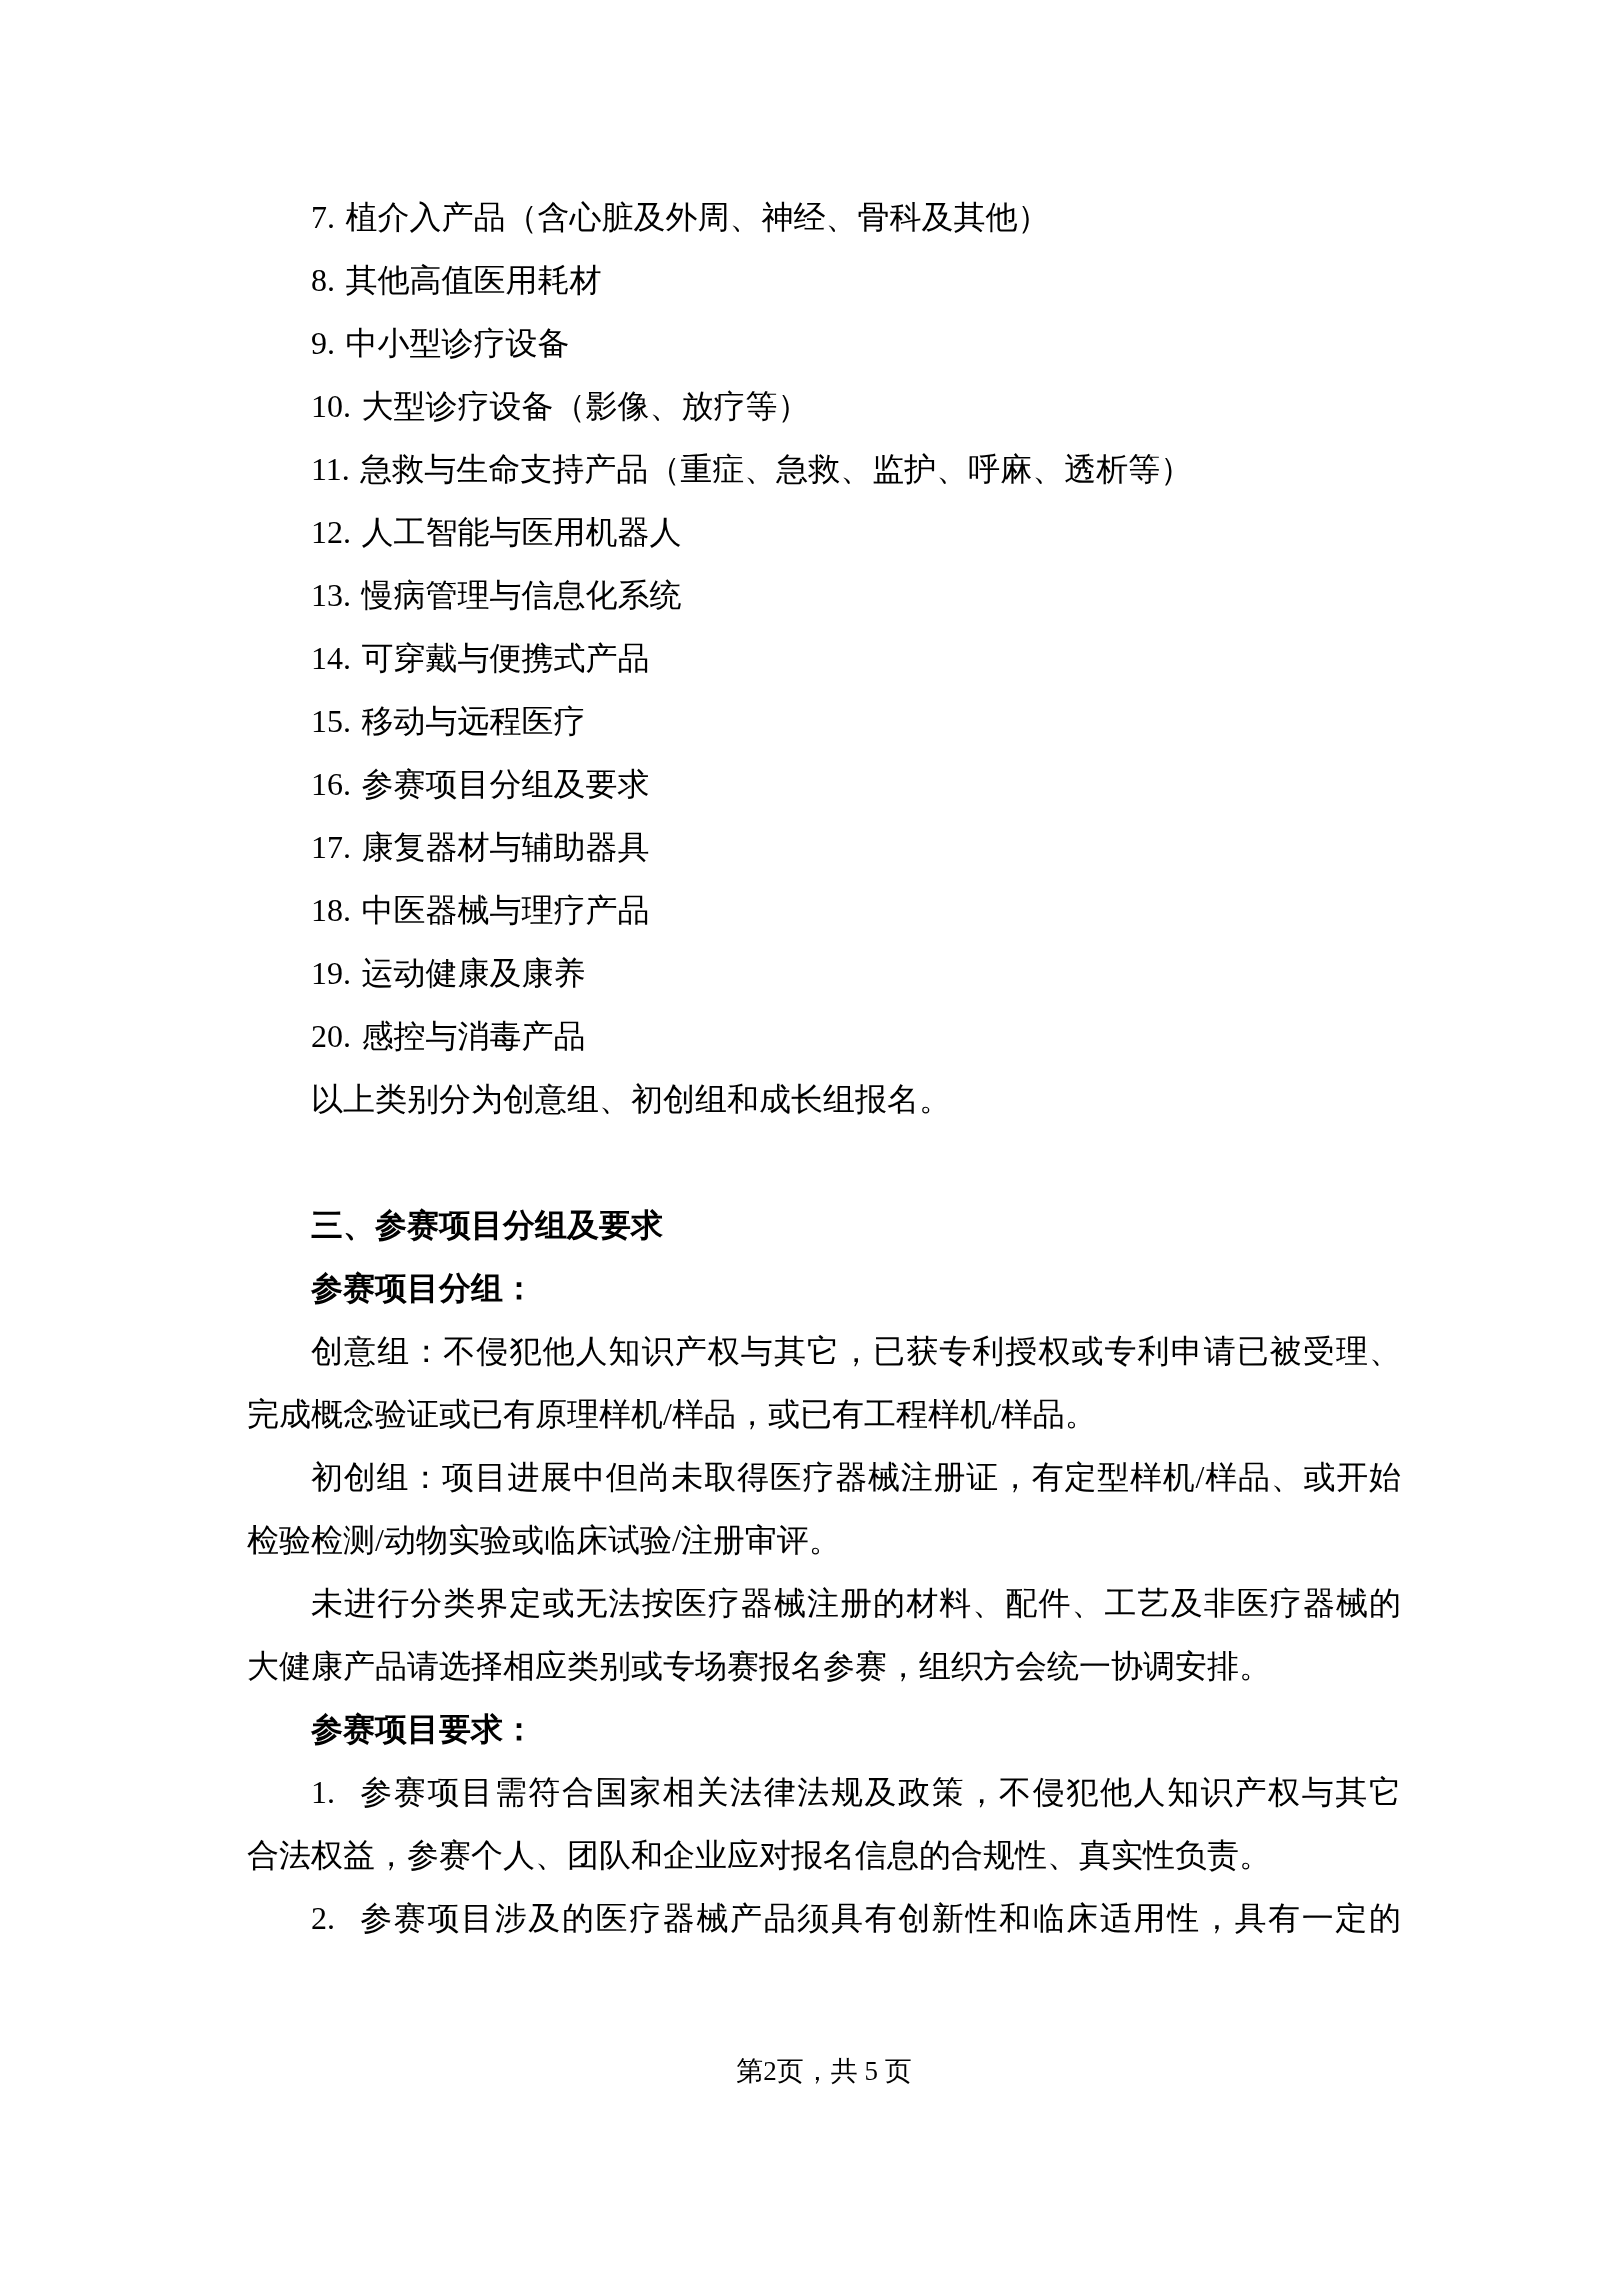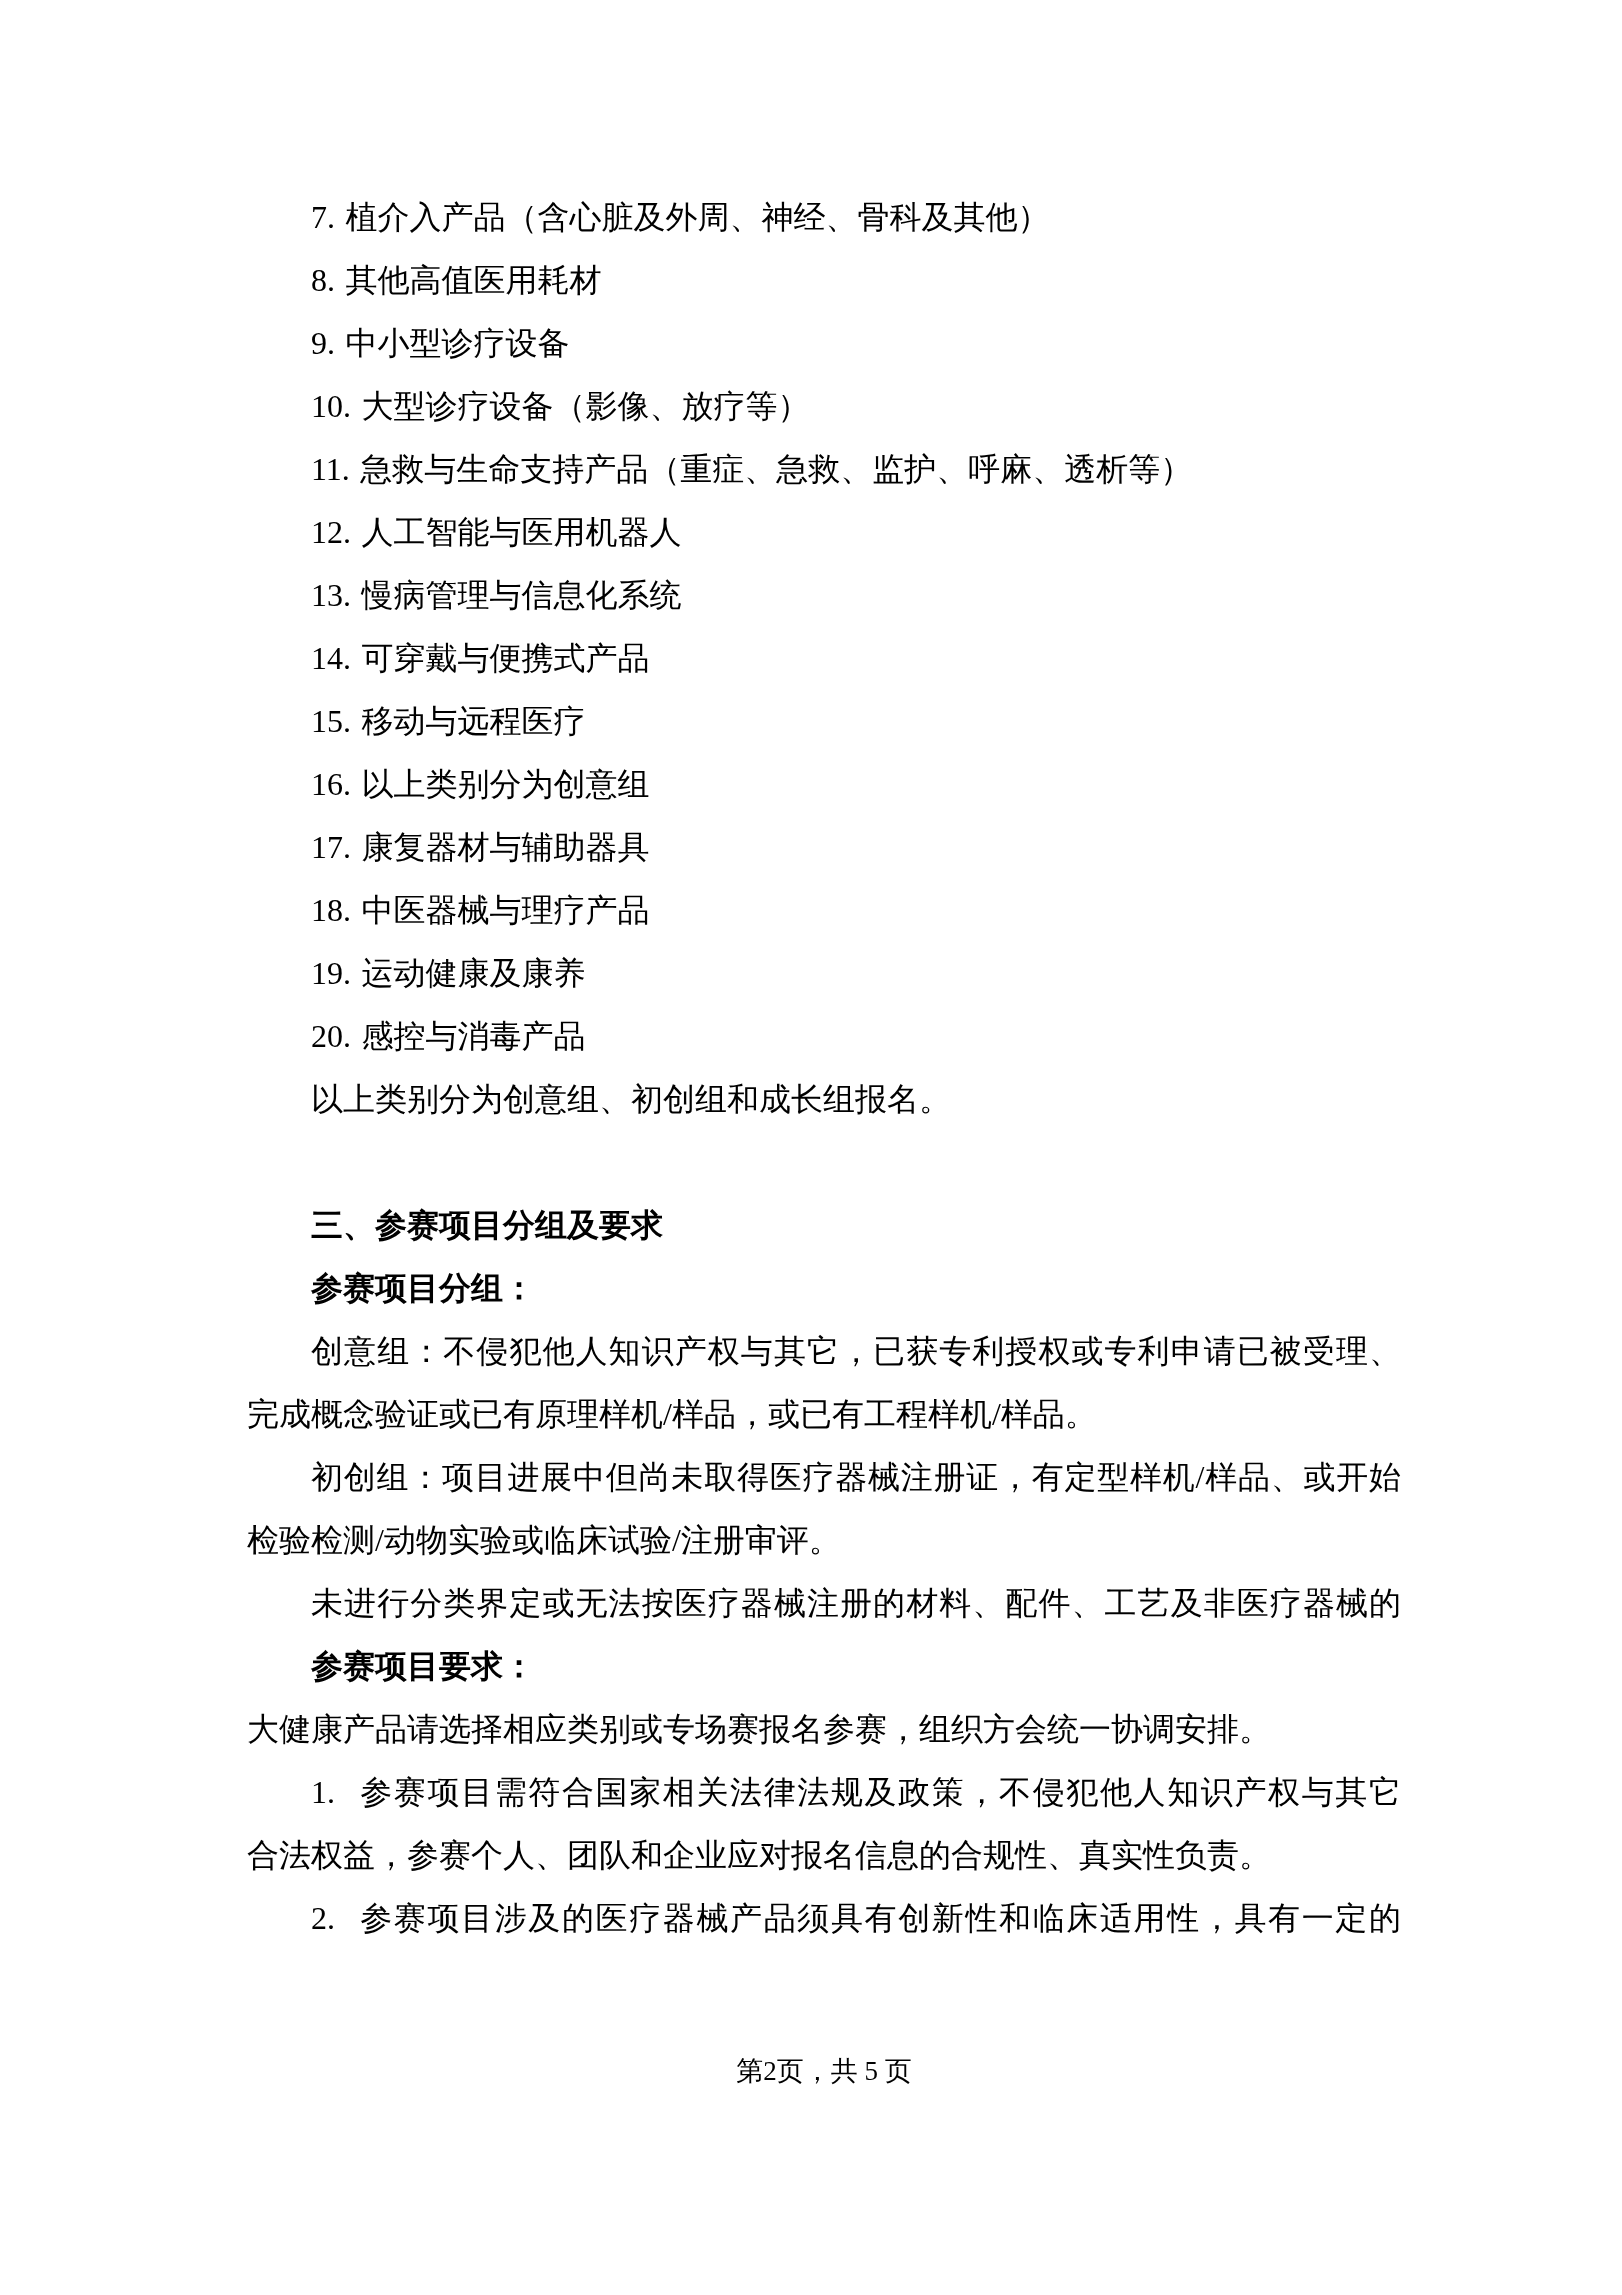--- a/index.html
+++ b/index.html
@@ -53,41 +53,41 @@
 
   <div class="line indent"><span class="num">7.</span><span>植介入产品（含心脏及外周、神经、骨科及其他）</span></div>
   <div class="line indent"><span class="num">8.</span><span>其他高值医用耗材</span></div>
   <div class="line indent"><span class="num">9.</span><span>中小型诊疗设备</span></div>
   <div class="line indent"><span class="num">10.</span><span>大型诊疗设备（影像、放疗等）</span></div>
   <div class="line indent"><span class="num">11.</span><span>急救与生命支持产品（重症、急救、监护、呼麻、透析等）</span></div>
   <div class="line indent"><span class="num">12.</span><span>人工智能与医用机器人</span></div>
   <div class="line indent"><span class="num">13.</span><span>慢病管理与信息化系统</span></div>
   <div class="line indent"><span class="num">14.</span><span>可穿戴与便携式产品</span></div>
   <div class="line indent"><span class="num">15.</span><span>移动与远程医疗</span></div>
-  <div class="line indent"><span class="num">16.</span><span>以上类别分为创意组</span></div>
+  <div class="line indent"><span class="num">16.</span><span>参赛项目分组及要求</span></div>
   <div class="line indent"><span class="num">17.</span><span>康复器材与辅助器具</span></div>
   <div class="line indent"><span class="num">18.</span><span>中医器械与理疗产品</span></div>
   <div class="line indent"><span class="num">19.</span><span>运动健康及康养</span></div>
   <div class="line indent"><span class="num">20.</span><span>感控与消毒产品</span></div>
 
   <div class="line indent">以上类别分为创意组、初创组和成长组报名。</div>
 
   <div class="line blank"></div>
 
   <div class="line indent heading">三、参赛项目分组及要求</div>
   <div class="line indent heading">参赛项目分组：</div>
 
   <div class="line indent fill">创意组：不侵犯他人知识产权与其它，已获专利授权或专利申请已被受理、</div>
   <div class="line">完成概念验证或已有原理样机/样品，或已有工程样机/样品。</div>
   <div class="line indent fill">初创组：项目进展中但尚未取得医疗器械注册证，有定型样机/样品、或开始</div>
   <div class="line">检验检测/动物实验或临床试验/注册审评。</div>
   <div class="line indent fill">未进行分类界定或无法按医疗器械注册的材料、配件、工艺及非医疗器械的</div>
+  <div class="line">大健康产品请选择相应类别或专场赛报名参赛，组织方会统一协调安排。</div>
+
   <div class="line indent heading">参赛项目要求：</div>
-
-  <div class="line">大健康产品请选择相应类别或专场赛报名参赛，组织方会统一协调安排。</div>
 
   <div class="line indent fill"><span class="req-num">1.</span><span>参赛项目需符合国家相关法律法规及政策，不侵犯他人知识产权与其它</span></div>
   <div class="line">合法权益，参赛个人、团队和企业应对报名信息的合规性、真实性负责。</div>
   <div class="line indent fill"><span class="req-num">2.</span><span>参赛项目涉及的医疗器械产品须具有创新性和临床适用性，具有一定的</span></div>
 
 </div>
 
 <div class="footer">第2页，共 5 页</div>
 
 

